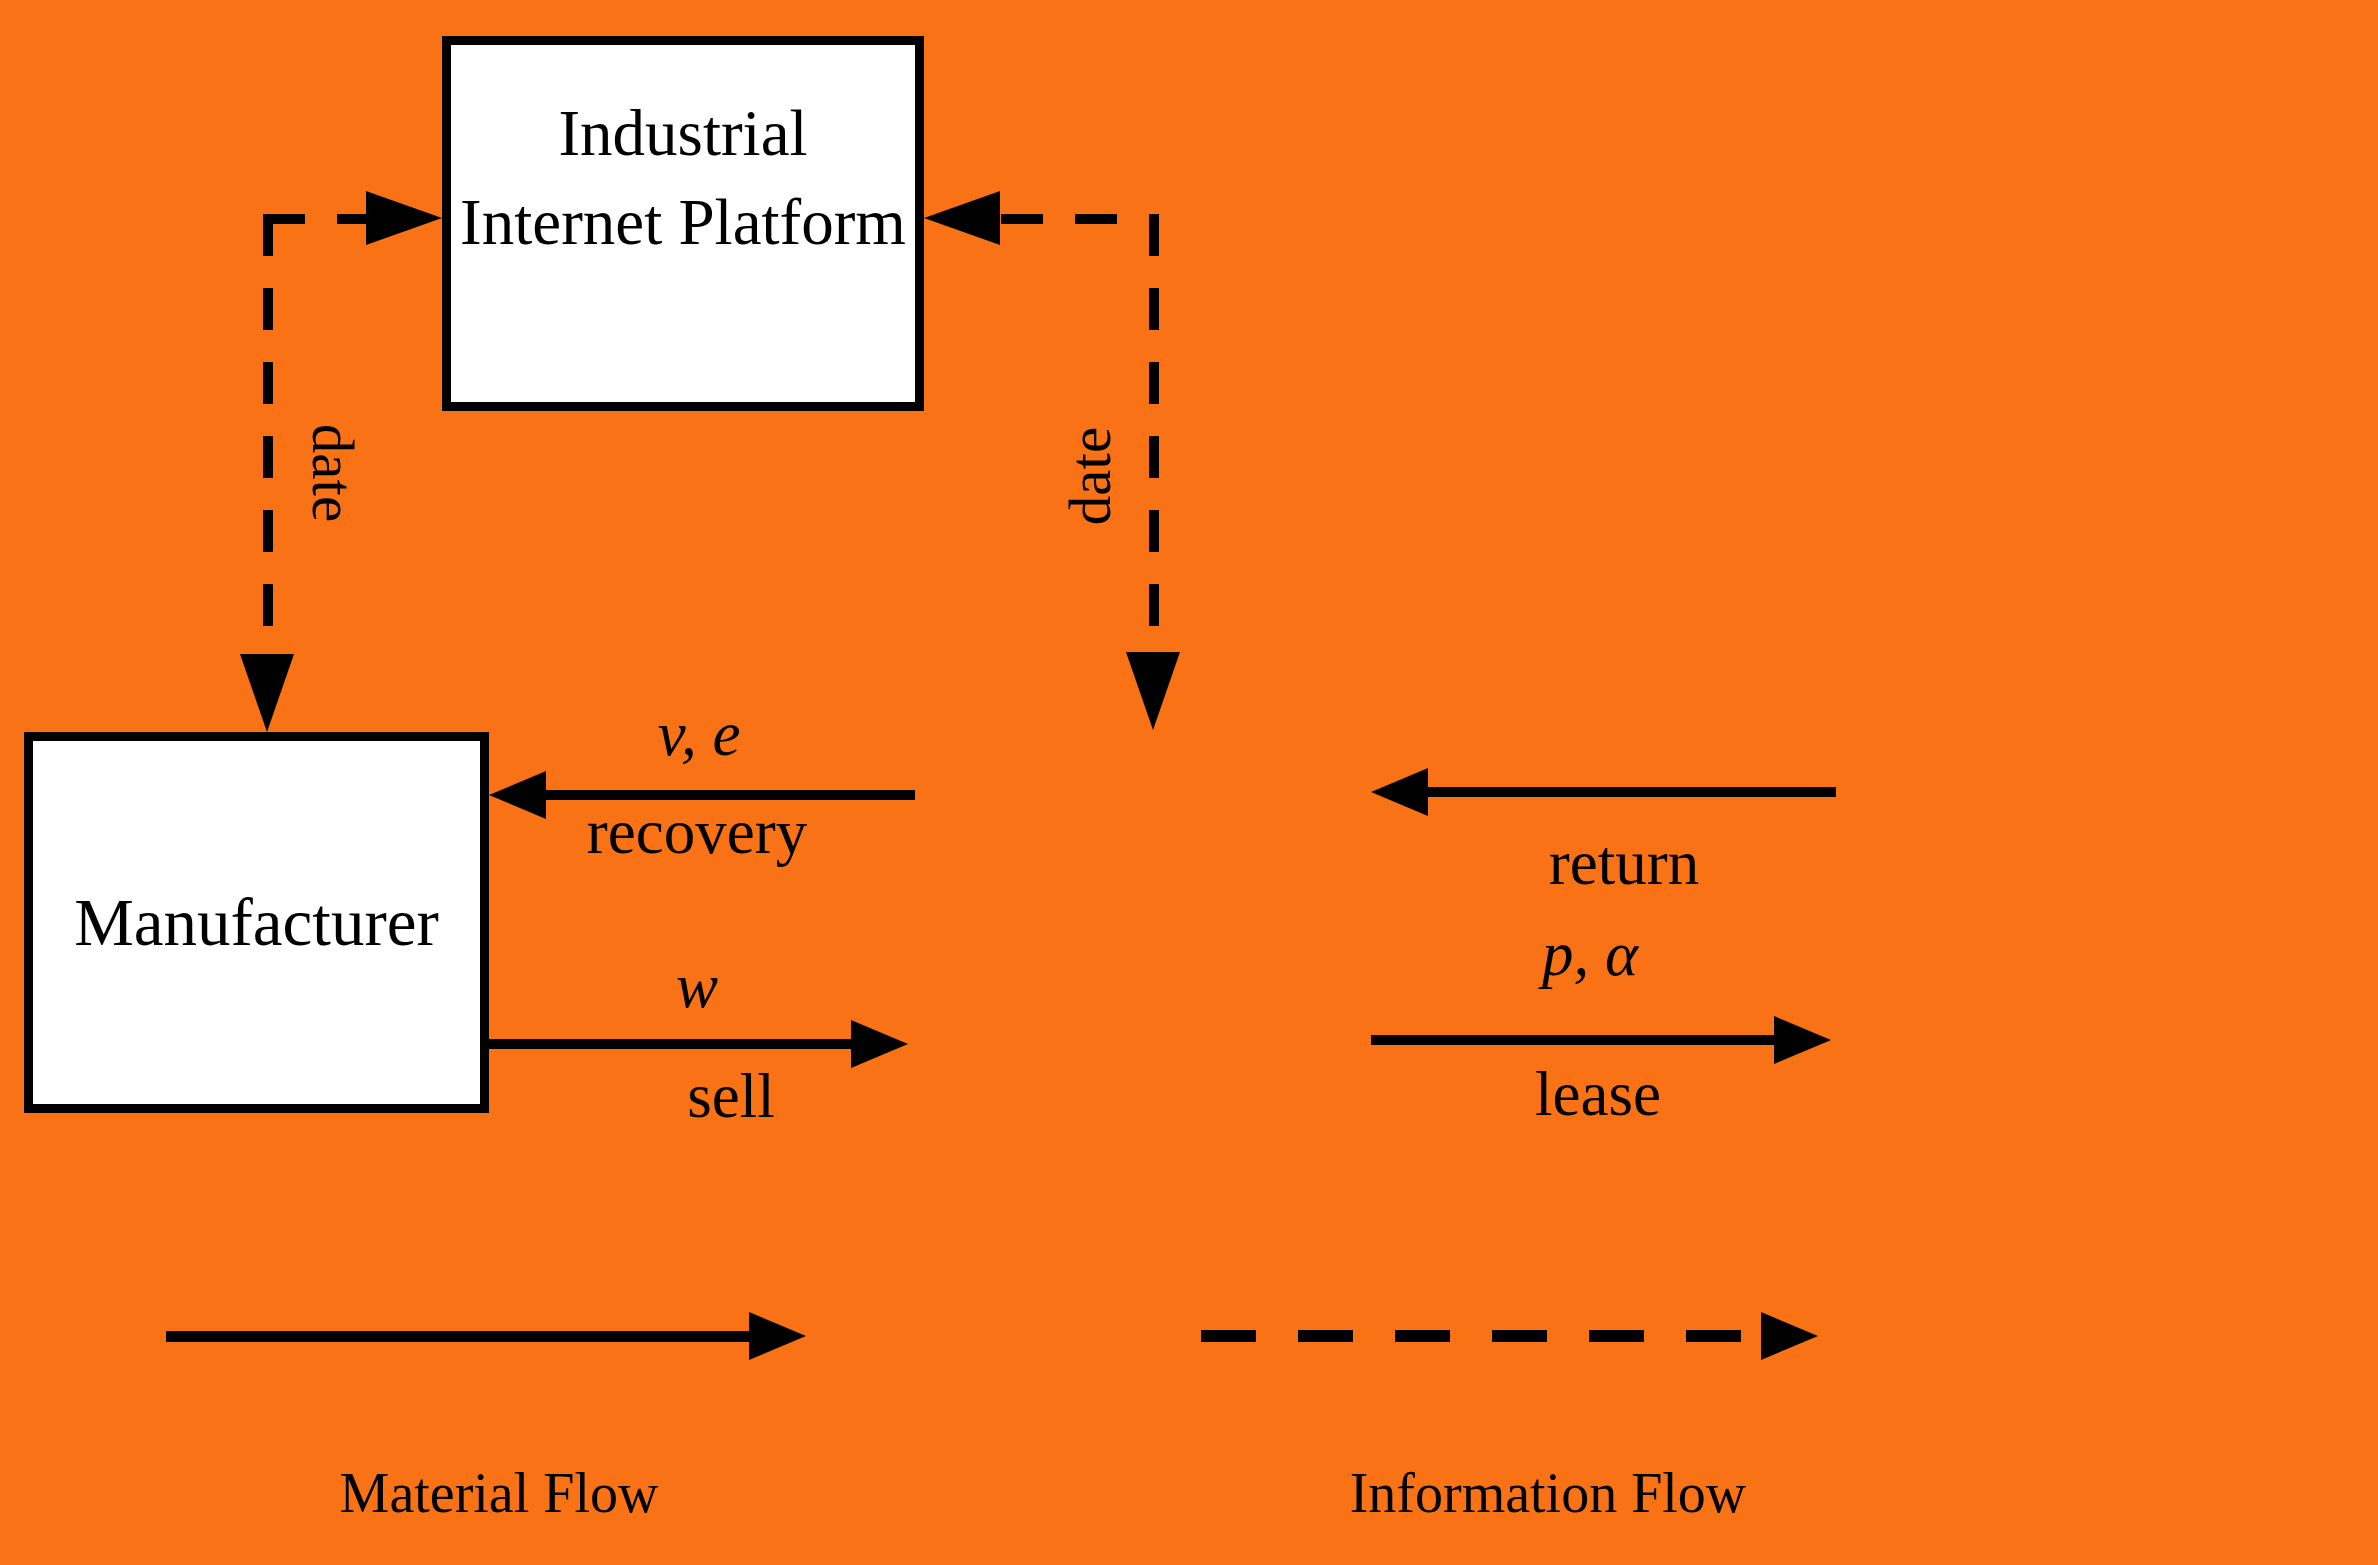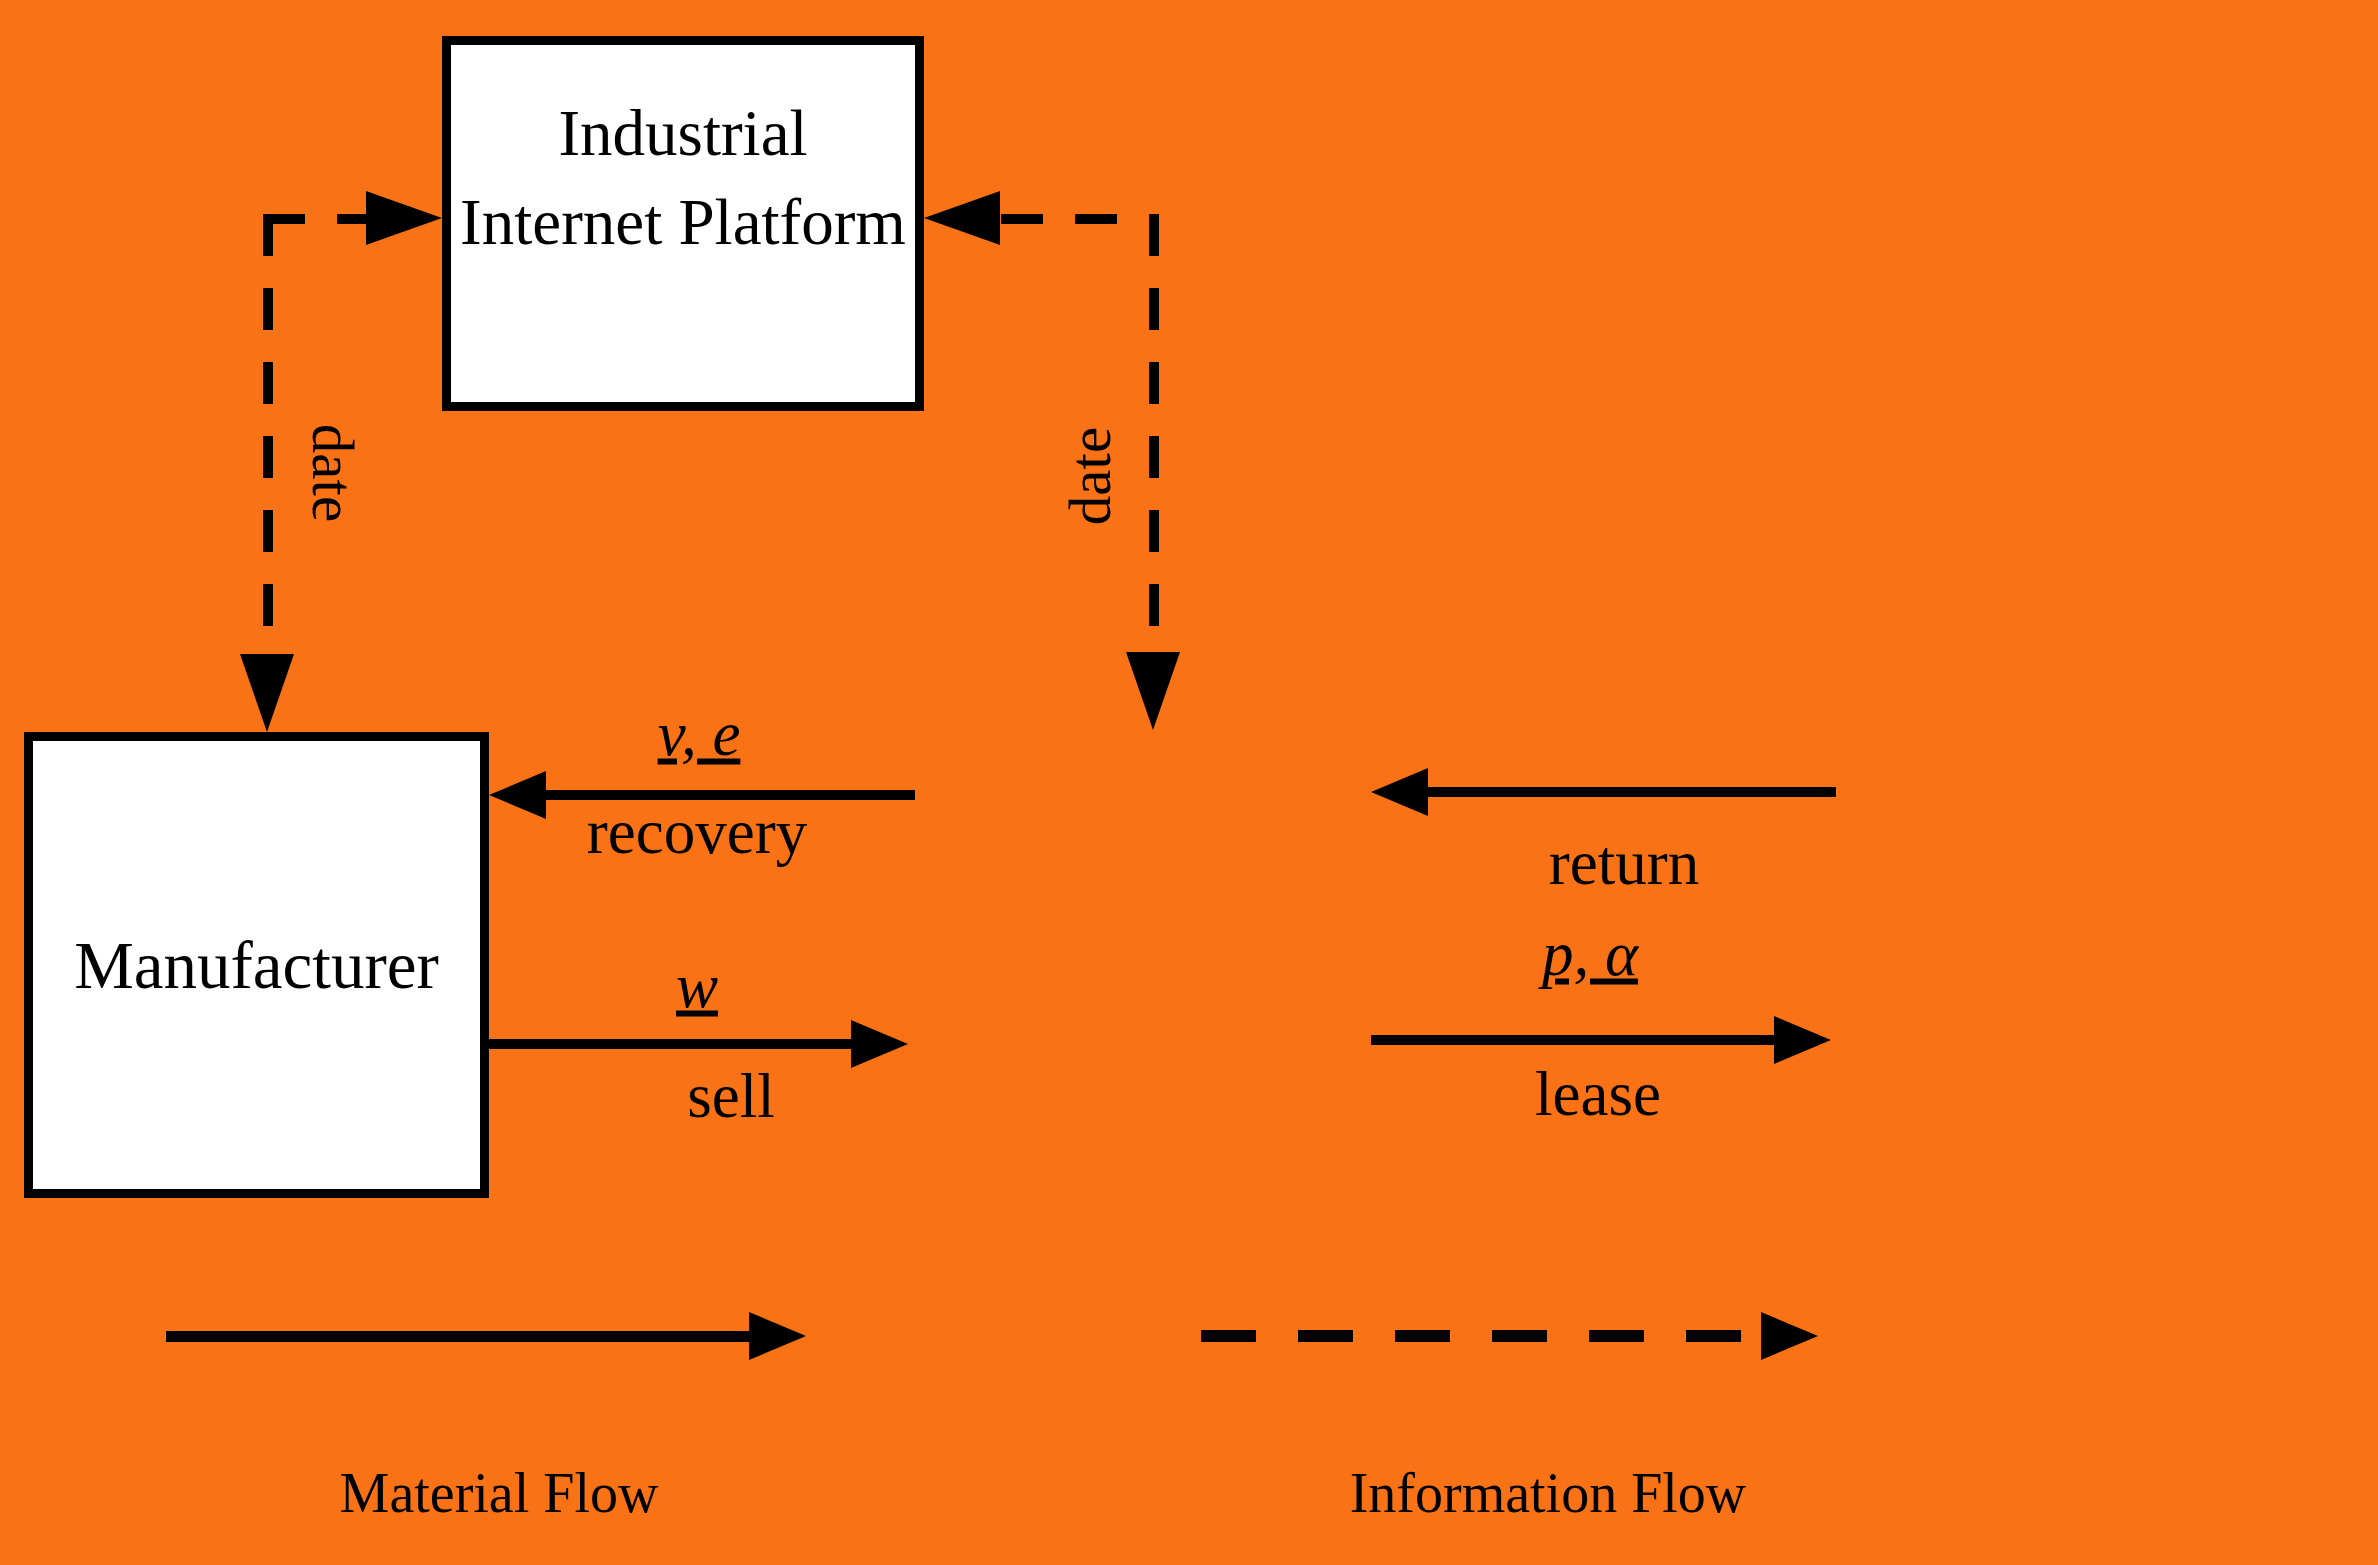--- a/index.html
+++ b/index.html
@@ -20,21 +20,21 @@
     display:flex;align-items:center;justify-content:center;
     text-align:center;
     font-size:67px;line-height:1.2;
   }
   .node-platform{
     left:442px;top:36px;width:482px;height:375px;
     font-size:65px;line-height:89px;
     align-items:flex-start;
     padding:44px 3.8px 0 3.8px;
   }
-  .node-manufacturer{left:24px;top:732px;width:465px;height:466px;}
+  .node-manufacturer{left:24px;top:732px;width:465px;height:381px;}
   .node-leaseholder{left:908px;top:730px;width:462px;height:368px;}
   .node-consumer{left:1831px;top:728px;width:490px;height:371px;}
 
   
   .hline{position:absolute;height:9.5px;background:#000;}
   
   .dash-h{position:absolute;height:9.5px;
     background:repeating-linear-gradient(to right,#000 0 42px,transparent 42px 74px);}
   .dash-v{position:absolute;width:9.5px;
     background:repeating-linear-gradient(to bottom,#000 0 42px,transparent 42px 74px);}
@@ -45,21 +45,21 @@
   .head{position:absolute;width:0;height:0;}
   .head-right{border-top:24px solid transparent;border-bottom:24px solid transparent;border-left:57px solid #000;}
   .head-left {border-top:24px solid transparent;border-bottom:24px solid transparent;border-right:57px solid #000;}
   .head-right-lg{border-top:27.6px solid transparent;border-bottom:27.6px solid transparent;border-left:76px solid #000;}
   .head-left-lg {border-top:27.6px solid transparent;border-bottom:27.6px solid transparent;border-right:76px solid #000;}
   .head-down-lg {border-left:27.6px solid transparent;border-right:27.6px solid transparent;border-top:78px solid #000;}
 
   
   .lbl{position:absolute;transform:translate(-50%,-50%);white-space:nowrap;
        font-size:63px;line-height:1;}
-  .formula{font-style:italic;text-decoration:underline;}
+  .formula{font-style:italic;}
   .date-lbl{position:absolute;white-space:nowrap;font-size:59px;line-height:1;}
   .rot-cw {transform:translate(-50%,-50%) rotate(90deg);}
   .rot-ccw{transform:translate(-50%,-50%) rotate(-90deg);}
   .legend-lbl{position:absolute;transform:translateX(-50%);white-space:nowrap;
        font-size:56px;line-height:1;}
 </style>
 </head>
 <body>
 
 <div class="diagram">

